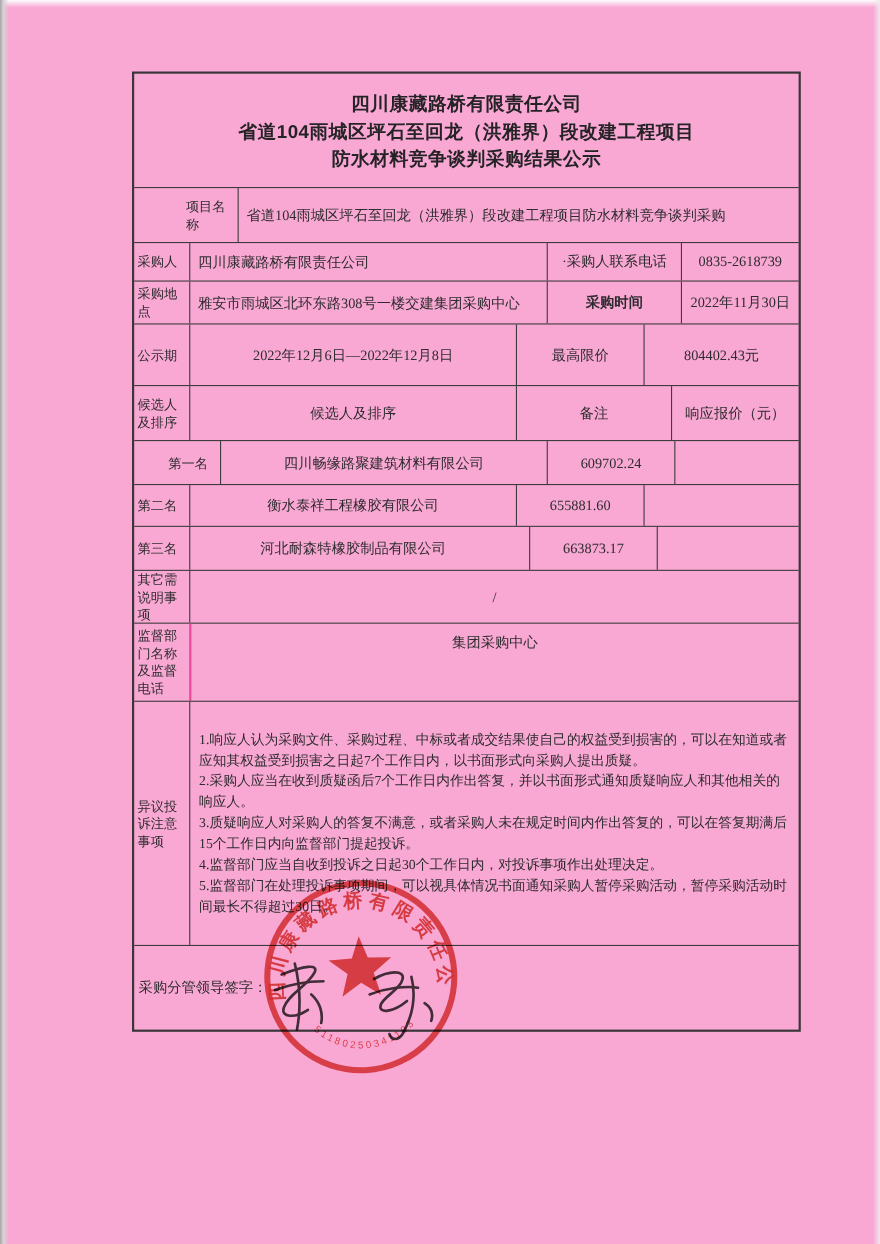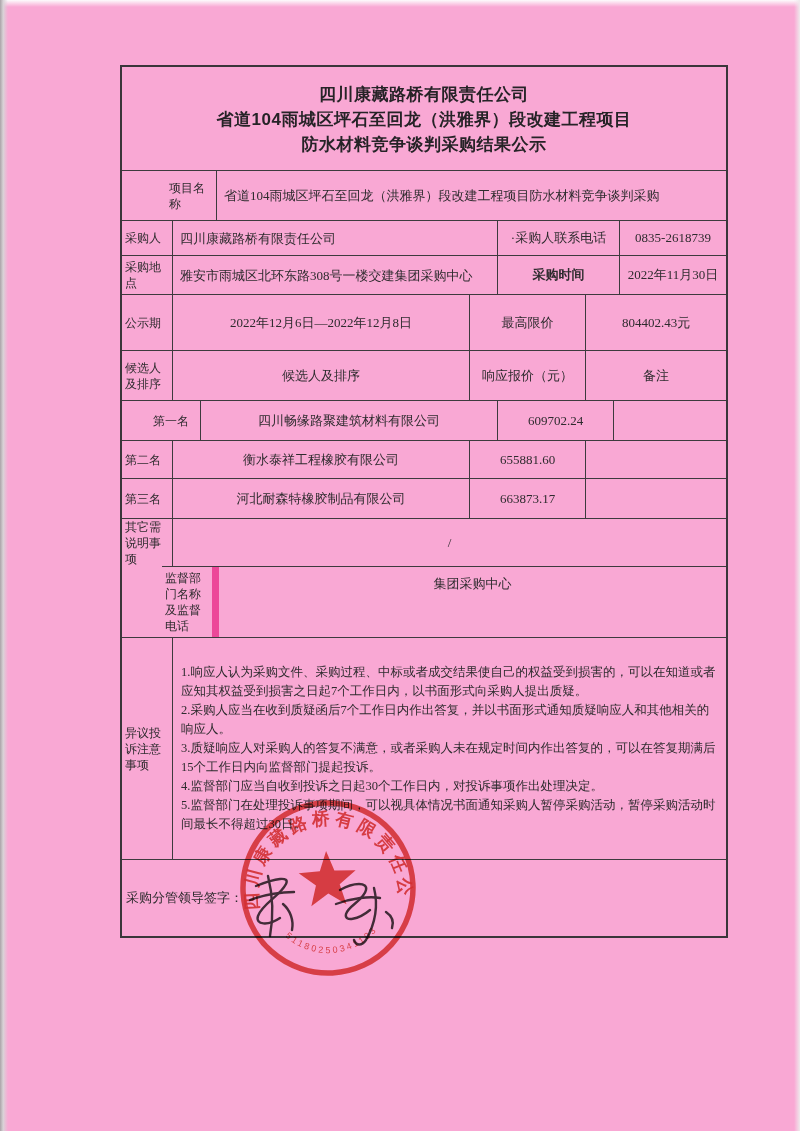--- a/index.html
+++ b/index.html
@@ -47,21 +47,21 @@
   .title-cell{
     flex-direction:column;justify-content:center;align-items:center;
     width:100%;padding:4px 0 2px 0;
   }
   .title-line{
     font-family:"Liberation Sans", sans-serif;
     font-weight:700;font-size:17px;line-height:25px;color:#262327;
     text-align:center;letter-spacing:0.5px;
   }
 
-  .stack{flex:1;display:flex;flex-direction:column;border-left:7px solid #ec4899;}
+  .stack{flex:1;display:flex;flex-direction:column;border-left:2px solid #ec4899;}
   .stack .sub{flex:none;display:flex;align-items:center;justify-content:center;font-size:13px;box-sizing:border-box;}
   .stack .sub+.sub{border-top:1px solid #3e3a3e;}
 
   .notice-cell{
     flex-direction:column;justify-content:center;align-items:flex-start;
     padding:6px 8px;font-size:12.5px;line-height:19px;
   }
   .notice-item{text-align:left;}
 
   .sig-row .cell{width:100%;}
@@ -116,51 +116,51 @@
     <div class="row" style="height:56px;">
       <div class="cell nb lbl">公示期</div>
       <div class="cell c-center" style="width:297px;flex:none;">2022年12月6日—2022年12月8日</div>
       <div class="cell c-center" style="width:116px;flex:none;">最高限价</div>
       <div class="cell c-center grow">804402.43元</div>
     </div>
 
     <div class="row" style="height:50px;">
       <div class="cell nb lbl">候选人及排序</div>
       <div class="cell c-center" style="width:297px;flex:none;">候选人及排序</div>
+      <div class="cell c-center grow">备注</div>
       <div class="cell c-center" style="width:116px;flex:none;">响应报价（元）</div>
-      <div class="cell c-center grow">备注</div>
     </div>
 
     <div class="row" style="height:40px;padding-left:28px;">
       <div class="cell nb lbl">第一名</div>
       <div class="cell c-center" style="width:297px;flex:none;">四川畅缘路聚建筑材料有限公司</div>
       <div class="cell c-center" style="width:116px;flex:none;">609702.24</div>
       <div class="cell c-center grow"></div>
     </div>
 
     <div class="row" style="height:38px;">
       <div class="cell nb lbl">第二名</div>
       <div class="cell c-center" style="width:297px;flex:none;">衡水泰祥工程橡胶有限公司</div>
       <div class="cell c-center" style="width:116px;flex:none;font-family:Liberation Serif, serif;">655881.60</div>
       <div class="cell c-center grow"></div>
     </div>
 
     <div class="row" style="height:40px;">
       <div class="cell nb lbl">第三名</div>
       <div class="cell c-center" style="width:297px;flex:none;">河北耐森特橡胶制品有限公司</div>
-      <div class="cell c-center" style="width:116px;flex:none;">663873.17</div>
+      <div class="cell c-center" style="width:116px;flex:none;margin-left:12px;">663873.17</div>
       <div class="cell c-center grow"></div>
     </div>
 
     <div class="row" style="height:48px;">
       <div class="cell nb lbl">其它需说明事项</div>
       <div class="cell c-center grow">/</div>
     </div>
 
-    <div class="row" style="height:71px;margin-left:40px;">
+    <div class="row" style="height:71px;">
       <div class="cell nb lbl">监督部门名称及监督电话</div>
       <div class="stack">
         <div class="sub" style="height:33px;">集团采购中心</div>
       </div>
     </div>
 
     <div class="row" style="height:222px;">
       <div class="cell nb lbl">异议投诉注意事项</div>
       <div class="cell notice-cell grow">
         <div class="notice-item">1.响应人认为采购文件、采购过程、中标或者成交结果使自己的权益受到损害的，可以在知道或者应知其权益受到损害之日起7个工作日内，以书面形式向采购人提出质疑。</div>

